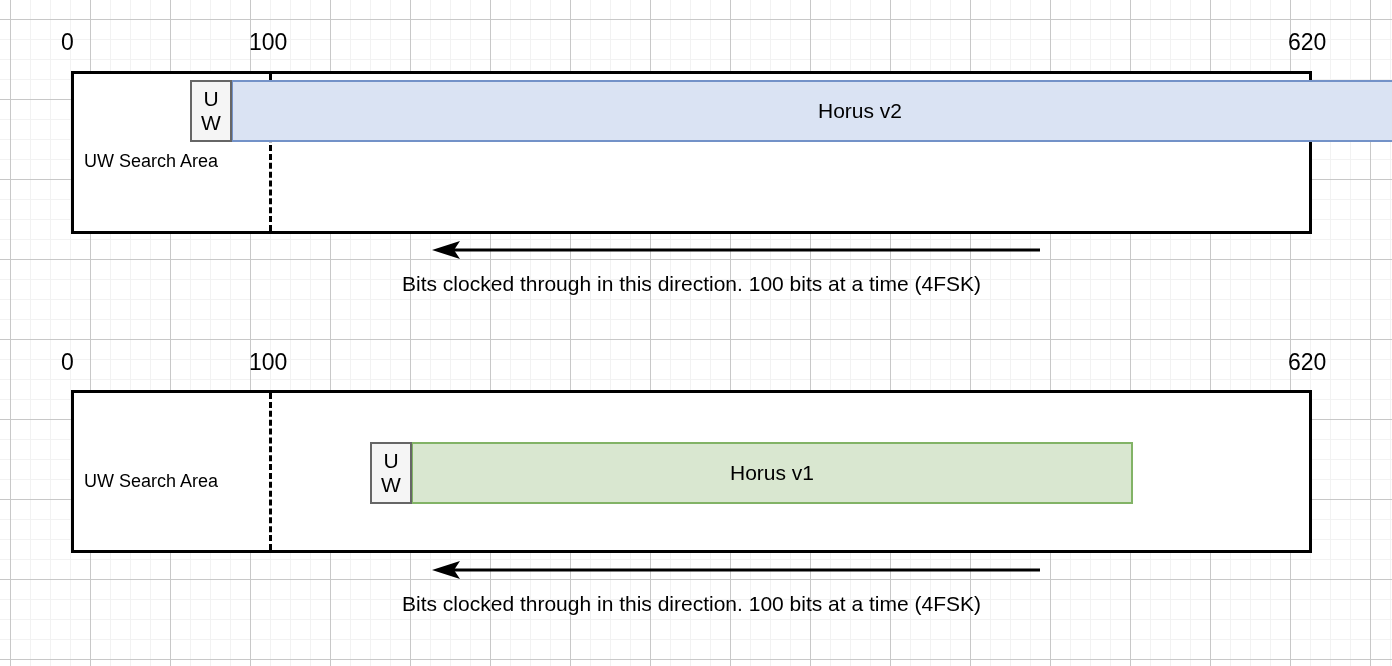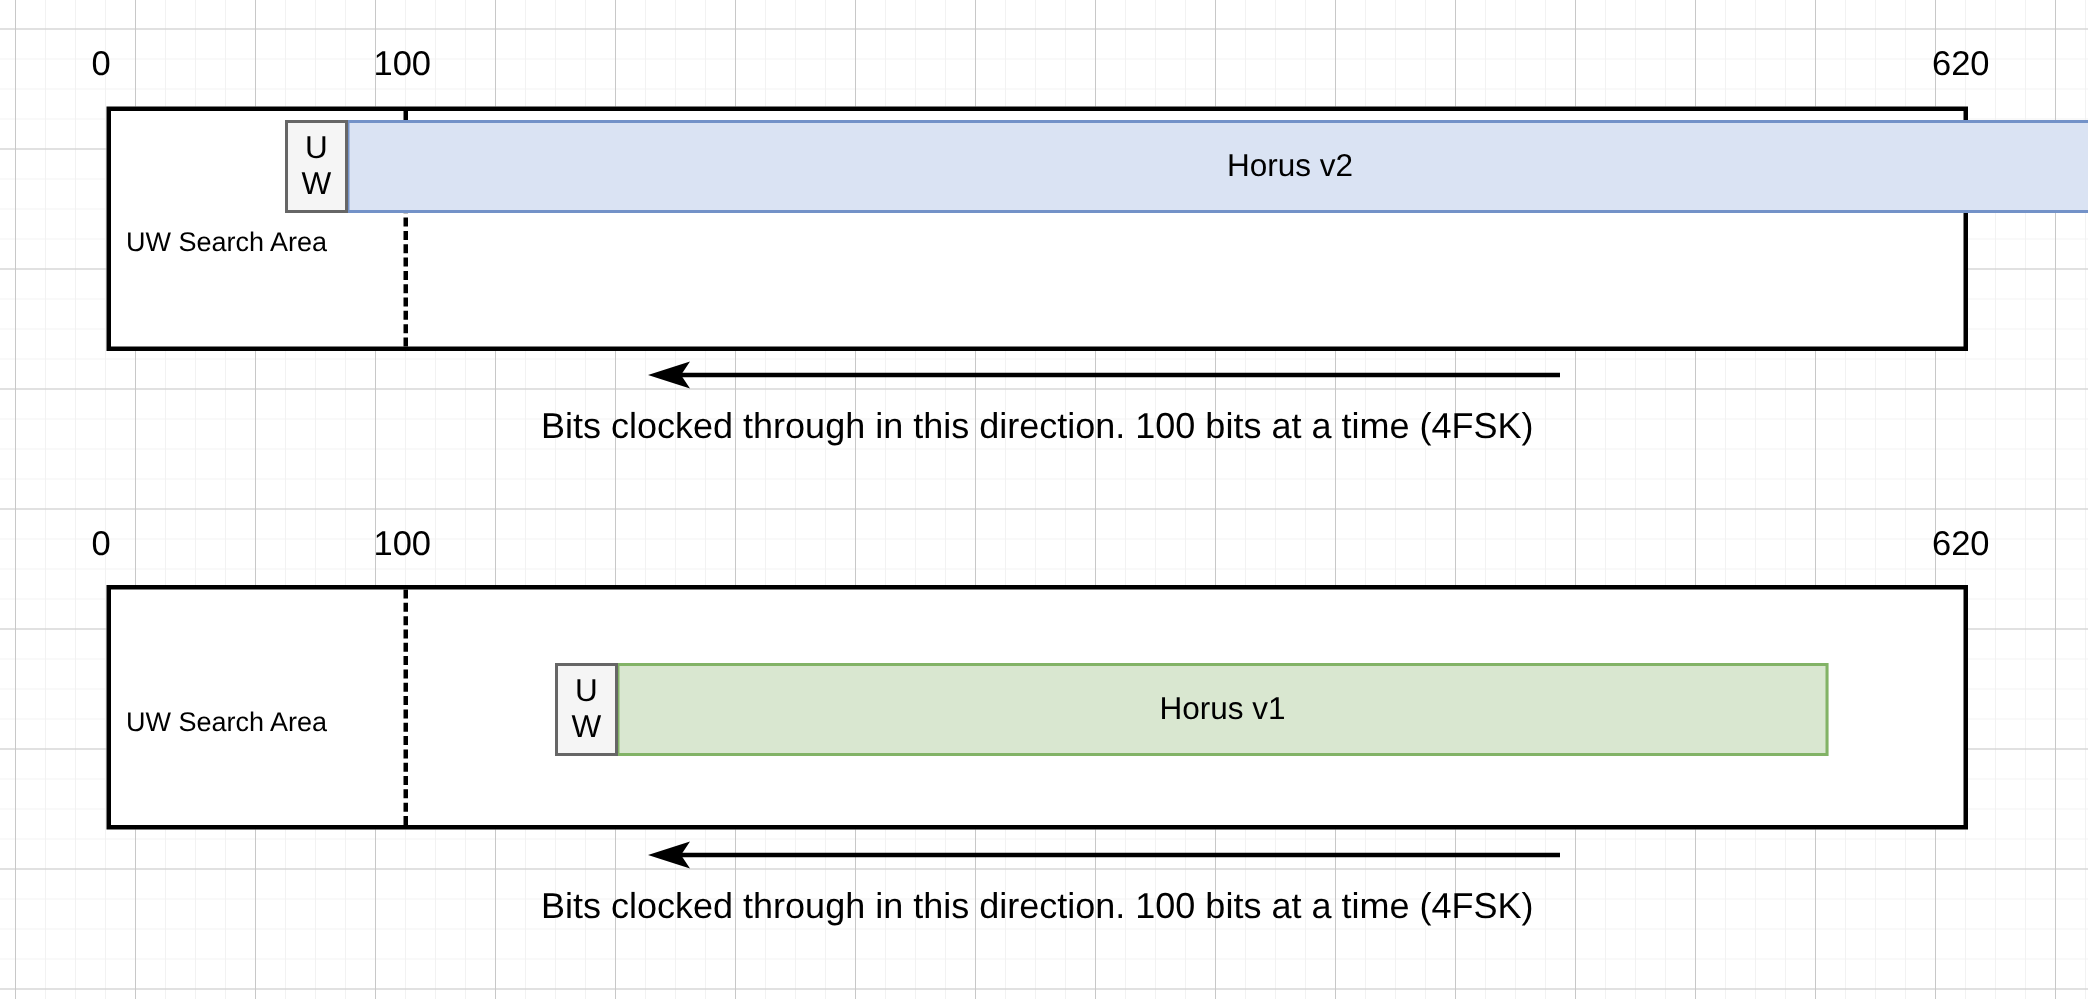--- a/index.html
+++ b/index.html
@@ -104,21 +104,21 @@
     color: #000000;
     line-height: 1.12;
     z-index: 3;
   }
   .uw-box span { display: block; }
 
   
   .arrow-wrap { position: absolute; }
   .arrow-caption {
     position: absolute;
-    font-size: 24px;
+    font-size: 21px;
     color: #000000;
     white-space: nowrap;
     text-align: center;
     line-height: 1;
   }
 </style>
 </head>
 <body>
 
 <div id="canvas">
@@ -154,21 +154,21 @@
   <div class="tick-label" style="left:61px; top:351px;">0</div>
   <div class="tick-label" style="left:249px; top:351px;">100</div>
   <div class="tick-label" style="left:1288px; top:351px;">620</div>
 
   <div class="frame" style="left:71px; top:390px; width:1241px; height:163px;"></div>
 
   <div class="dashed-marker" style="left:269px; top:393px; height:157px;"></div>
 
   <div class="area-label" style="left:84px; top:472px;">UW Search Area</div>
 
-  <div class="payload v1" style="left:411px; top:442px; width:808px; height:62px;">
+  <div class="payload v1" style="left:411px; top:442px; width:722px; height:62px;">
     <span>Horus v1</span>
   </div>
 
   <div class="uw-box" style="left:370px; top:442px; width:42px; height:62px;">
     <span>U</span>
     <span>W</span>
   </div>
 
   <div class="arrow-wrap" style="left:430px; top:558px;">
     <svg width="620" height="24" viewBox="0 0 620 24">

